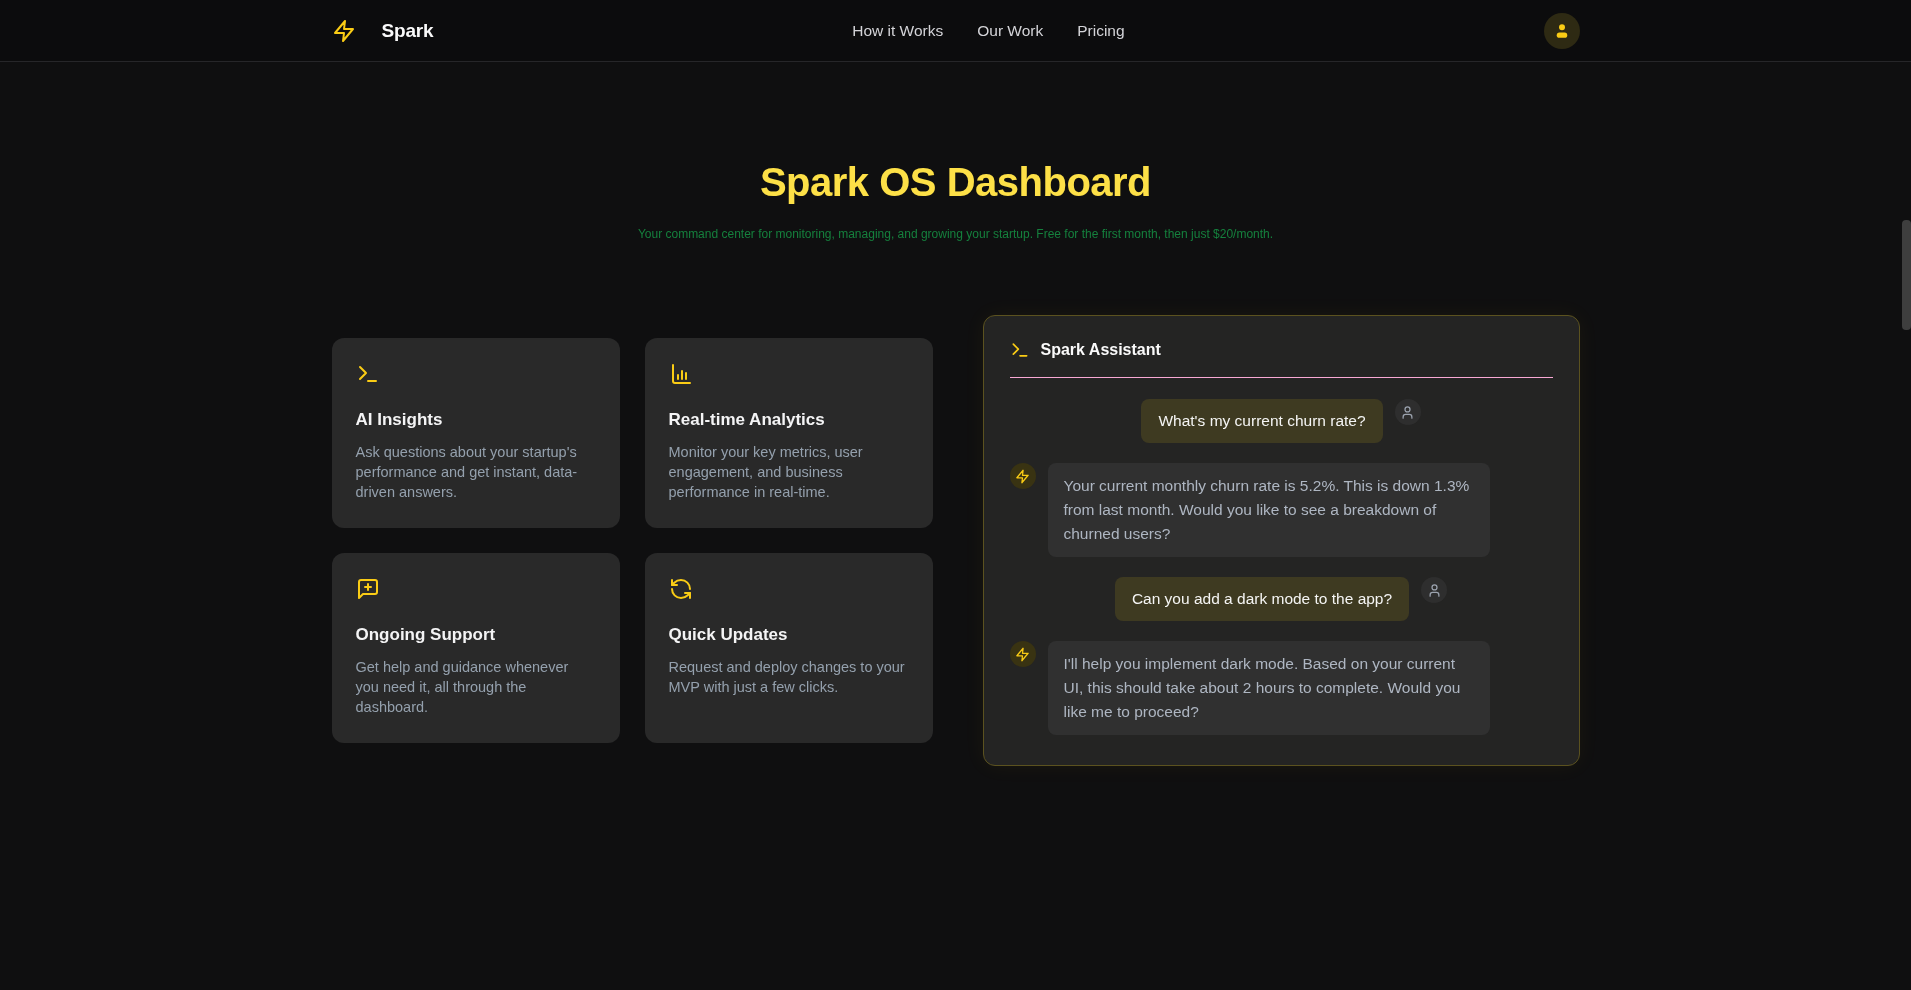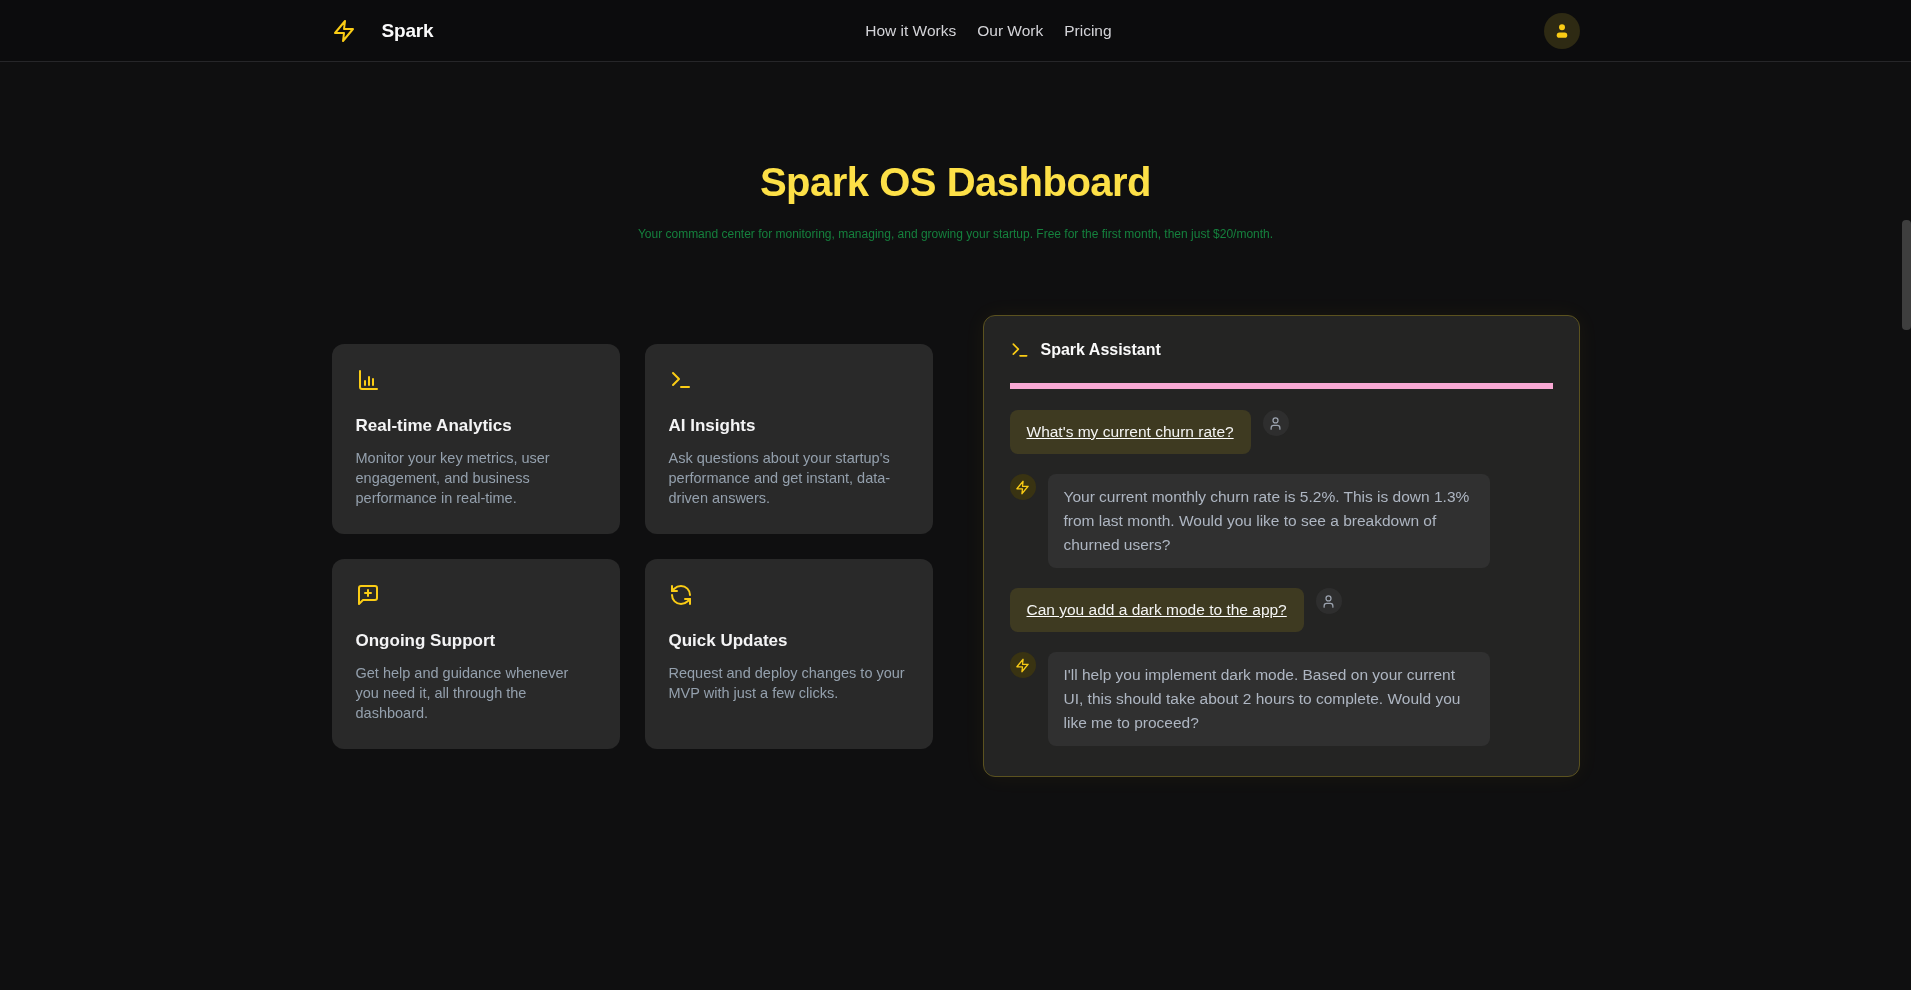--- a/index.html
+++ b/index.html
@@ -14,21 +14,21 @@
   header.navbar {
     height:62px; background:#0c0c0d; border-bottom:1px solid #262629;
   }
   .nav-inner {
     width:1248px; height:100%; margin:0 auto;
     display:flex; align-items:center; justify-content:space-between;
   }
   .brand { display:flex; align-items:center; gap:26px; cursor:pointer; }
   .brand svg { width:24px; height:24px; color:#facc15; }
   .brand-name { font-size:19px; font-weight:800; color:#fafafa; letter-spacing:-0.2px; }
-  .nav-links { display:flex; align-items:center; gap:21px; }
+  .nav-links { display:flex; align-items:center; gap:34px; }
   .nav-links a { font-size:15.5px; color:#d4d4d8; text-decoration:none; cursor:pointer; }
   .avatar-btn {
     width:36px; height:36px; border-radius:50%; border:none; cursor:pointer;
     background:#2e2a13; color:#facc15;
     display:flex; align-items:center; justify-content:center;
   }
   .avatar-btn svg { width:18px; height:18px; }
   
   .hero { text-align:center; }
   .hero h1 {
@@ -58,27 +58,27 @@
   .card p { font-size:14.5px; line-height:20px; color:#94a0ad; }
   
   .chat-panel {
     width:597px; flex-shrink:0;
     background:#242423; border:1px solid #5b521f; border-radius:12px;
     padding:24px 26px 30px;
     box-shadow:0 0 22px rgba(250,204,21,0.05);
   }
   .chat-header {
     display:flex; align-items:center; gap:11px;
-    padding-bottom:23px; border-bottom:6px solid #f9a8d4; margin-bottom:21px;
+    padding-bottom:17px; border-bottom:1px solid #f9a8d4; margin-bottom:21px;
   }
   .chat-header svg { width:20px; height:20px; color:#facc15; }
   .chat-title { font-size:16px; font-weight:700; color:#fafafa; }
   .messages { display:flex; flex-direction:column; gap:20px; }
   .msg-row { display:flex; align-items:flex-start; gap:12px; }
-  .msg-row.user { justify-content:flex-start;text-decoration:underline; }
+  .msg-row.user { justify-content:center; }
   .bubble {
     border-radius:8px; font-size:15.5px;
   }
   .bubble.user-bubble {
     background:#3e3a21; color:#f5f5f4; padding:11px 17px; line-height:22px;
   }
   .bubble.bot-bubble {
     background:#303030; color:#aeb6c2; padding:11px 16px; line-height:24px;
     max-width:442px;
   }
@@ -126,39 +126,39 @@
     <p class="subtitle">Your command center for monitoring, managing, and growing your startup. Free for the first month, then just $20/month.</p>
   </section>
 
   <div class="content">
 
     <div class="features">
 
       <div class="card">
         <div class="card-icon">
           <svg viewBox="0 0 24 24" fill="none" stroke="currentColor" stroke-width="2" stroke-linecap="round" stroke-linejoin="round">
+              <path d="m4 17 6-6-6-6"></path>
+              <path d="M12 19h8"></path>
+            </svg>
+        </div>
+        <h3>AI Insights</h3>
+        <p>Ask questions about your startup's performance and get instant, data-driven answers.</p>
+      </div>
+
+      <div class="card">
+        <div class="card-icon">
+          <svg viewBox="0 0 24 24" fill="none" stroke="currentColor" stroke-width="2" stroke-linecap="round" stroke-linejoin="round">
               <path d="M4 3v16a2 2 0 0 0 2 2h15"></path>
               <path d="M9 17v-4"></path>
               <path d="M13 17v-8"></path>
               <path d="M17 17v-6"></path>
             </svg>
         </div>
         <h3>Real-time Analytics</h3>
         <p>Monitor your key metrics, user engagement, and business performance in real-time.</p>
-      </div>
-
-      <div class="card">
-        <div class="card-icon">
-          <svg viewBox="0 0 24 24" fill="none" stroke="currentColor" stroke-width="2" stroke-linecap="round" stroke-linejoin="round">
-              <path d="m4 17 6-6-6-6"></path>
-              <path d="M12 19h8"></path>
-            </svg>
-        </div>
-        <h3>AI Insights</h3>
-        <p>Ask questions about your startup's performance and get instant, data-driven answers.</p>
       </div>
 
       <div class="card">
         <div class="card-icon">
           <svg viewBox="0 0 24 24" fill="none" stroke="currentColor" stroke-width="2" stroke-linecap="round" stroke-linejoin="round">
               <path d="M21 15a2 2 0 0 1-2 2H7l-4 4V5a2 2 0 0 1 2-2h14a2 2 0 0 1 2 2z"></path>
               <path d="M12 7v6"></path>
               <path d="M9 10h6"></path>
             </svg>
         </div>

